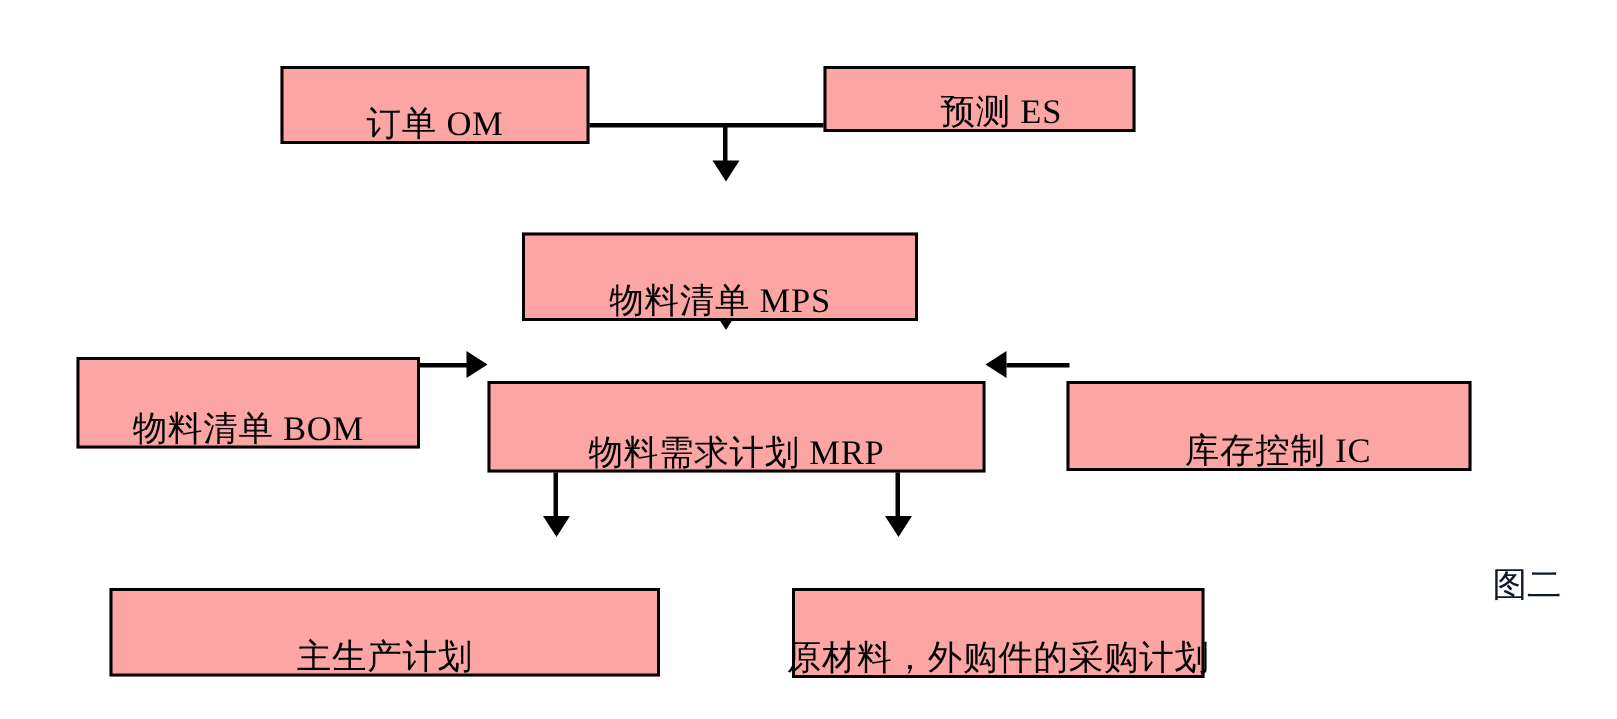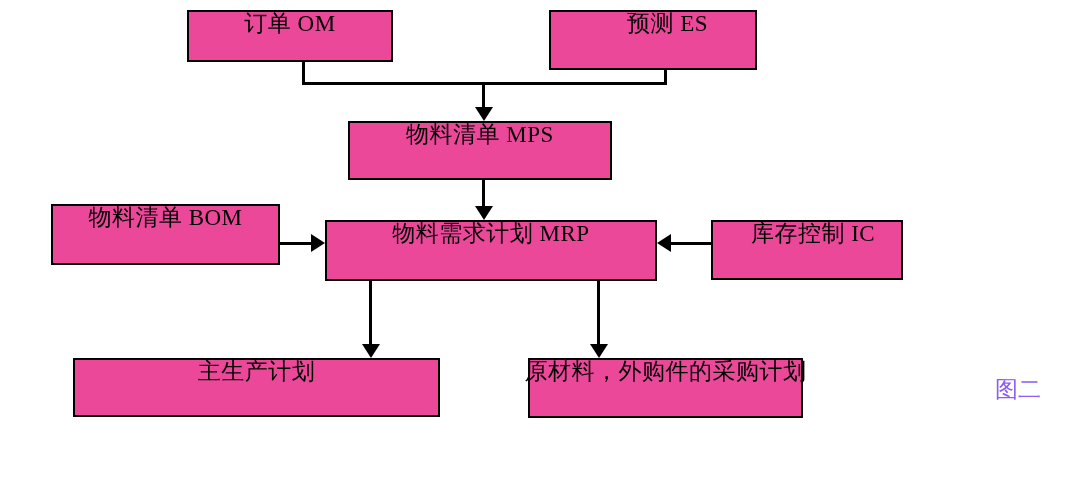--- a/index.html
+++ b/index.html
@@ -12,37 +12,38 @@
     width: 1078px;
     height: 479px;
     background: #ffffff;
     font-family: "Liberation Serif", "DejaVu Serif", serif;
     overflow: hidden;
   }
   .node {
     position: absolute;
     box-sizing: border-box;
     border: 2px solid #000000;
-    background: #ec4899;
+    background: #fca5a5;
     display: flex;
-    align-items: flex-start;
+    align-items: flex-end;
     justify-content: center;
     color: #000000;
     line-height: 1;
     white-space: nowrap;
     z-index: 2;
+    margin-top: 34px;
   }
   .node-label {
     display: block;
     font-size: 23px;
     letter-spacing: 0.5px;
   }
   .caption {
     position: absolute;
-    color: #8b5cf6;
+    color: #0f172a;
     font-size: 23px;
     white-space: nowrap;
     z-index: 2;
   }
   
   .hline {
     position: absolute;
     background: #000000;
     height: 3px;
     z-index: 1;
@@ -104,37 +105,37 @@
   <div class="vline" style="left:369px; top:281px; height:64px;"></div>
   <div class="arrow-down" style="left:362px; top:344px;"></div>
 
   <div class="vline" style="left:597px; top:281px; height:64px;"></div>
   <div class="arrow-down" style="left:590px; top:344px;"></div>
 
   <div class="node" style="left:187px; top:10px; width:206px; height:52px;">
     <span class="node-label">订单 OM</span>
   </div>
 
-  <div class="node" style="left:549px; top:10px; width:208px; height:60px;padding-left:29px;">
+  <div class="node" style="left:549px; top:10px; width:208px; height:44px;padding-left:29px;">
     <span class="node-label">预测 ES</span>
   </div>
 
   <div class="node" style="left:348px; top:121px; width:264px; height:59px;">
     <span class="node-label">物料清单 MPS</span>
   </div>
 
   <div class="node" style="left:51px; top:204px; width:229px; height:61px;">
     <span class="node-label">物料清单 BOM</span>
   </div>
 
   <div class="node" style="left:325px; top:220px; width:332px; height:61px;font-family:Liberation Serif, serif;">
     <span class="node-label">物料需求计划 MRP</span>
   </div>
 
-  <div class="node" style="left:711px; top:220px; width:192px; height:60px;padding-left:12px;">
+  <div class="node" style="left:711px; top:220px; width:270px; height:60px;padding-left:12px;">
     <span class="node-label">库存控制 IC</span>
   </div>
 
   <div class="node" style="left:73px; top:358px; width:367px; height:59px;">
     <span class="node-label">主生产计划</span>
   </div>
 
   <div class="node" style="left:528px; top:358px; width:275px; height:60px;">
     <span class="node-label">原材料，外购件的采购计划</span>
   </div>

